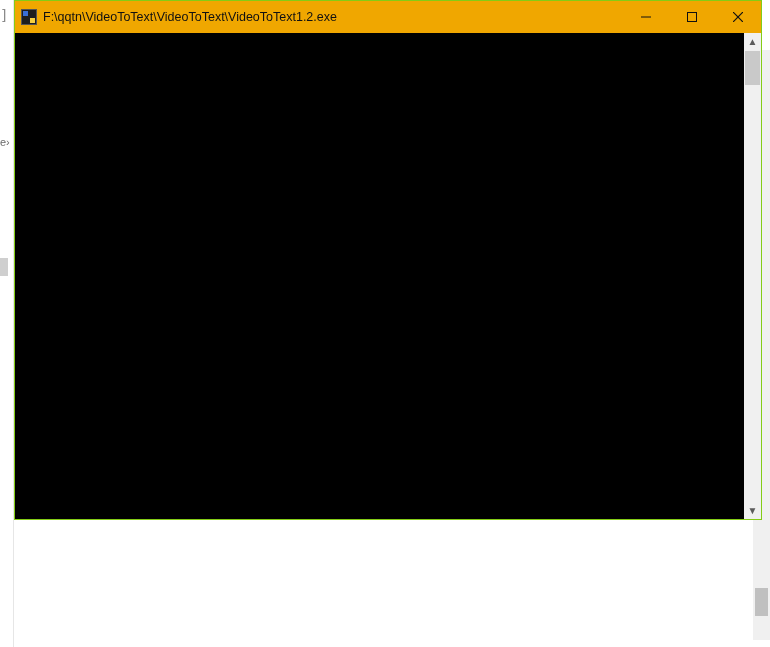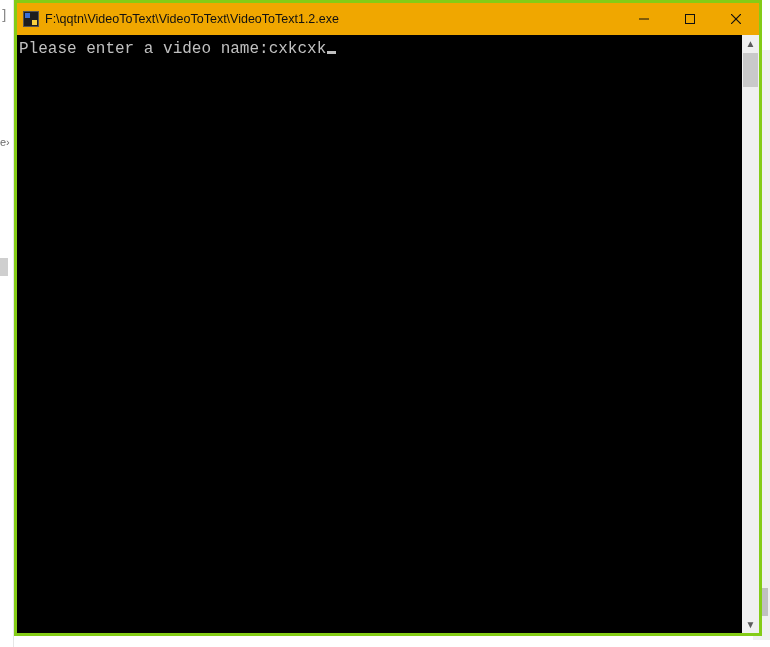--- a/index.html
+++ b/index.html
@@ -58,22 +58,22 @@
     position: absolute;
     left: 2px; right: 2px;
     top: 538px; height: 28px;
     background: #c0c0c0;
   }
 
   
   .console-window {
     position: absolute;
     left: 14px; top: 0px;
-    width: 748px; height: 636px;
-    border: 3px solid #84cc16;
+    width: 748px; height: 520px;
+    border: 1px solid #84cc16;
     background: #a21caf;
     box-shadow: 0 0 0 rgba(0,0,0,0);
   }
 
   
   .titlebar {
     height: 32px;
     width: 100%;
     background: #f0a700;
     display: flex;
@@ -211,21 +211,20 @@
           <svg width="10" height="10" viewBox="0 0 10 10">
               <line x1="0" y1="0" x2="10" y2="10" stroke="currentColor" stroke-width="1.2"></line>
               <line x1="10" y1="0" x2="0" y2="10" stroke="currentColor" stroke-width="1.2"></line>
             </svg>
         </span>
       </div>
     </div>
   </div>
 
   <div class="console-client">
-    <div class="console-text"><span>Please enter a video name:</span><span>cxkcxk</span><span class="cursor"></span></div>
 
     <div class="console-vscroll">
       <div class="arrow up">
         <span>▲</span>
       </div>
       <div class="thumb"></div>
       <div class="arrow down">
         <span>▼</span>
       </div>
     </div>

